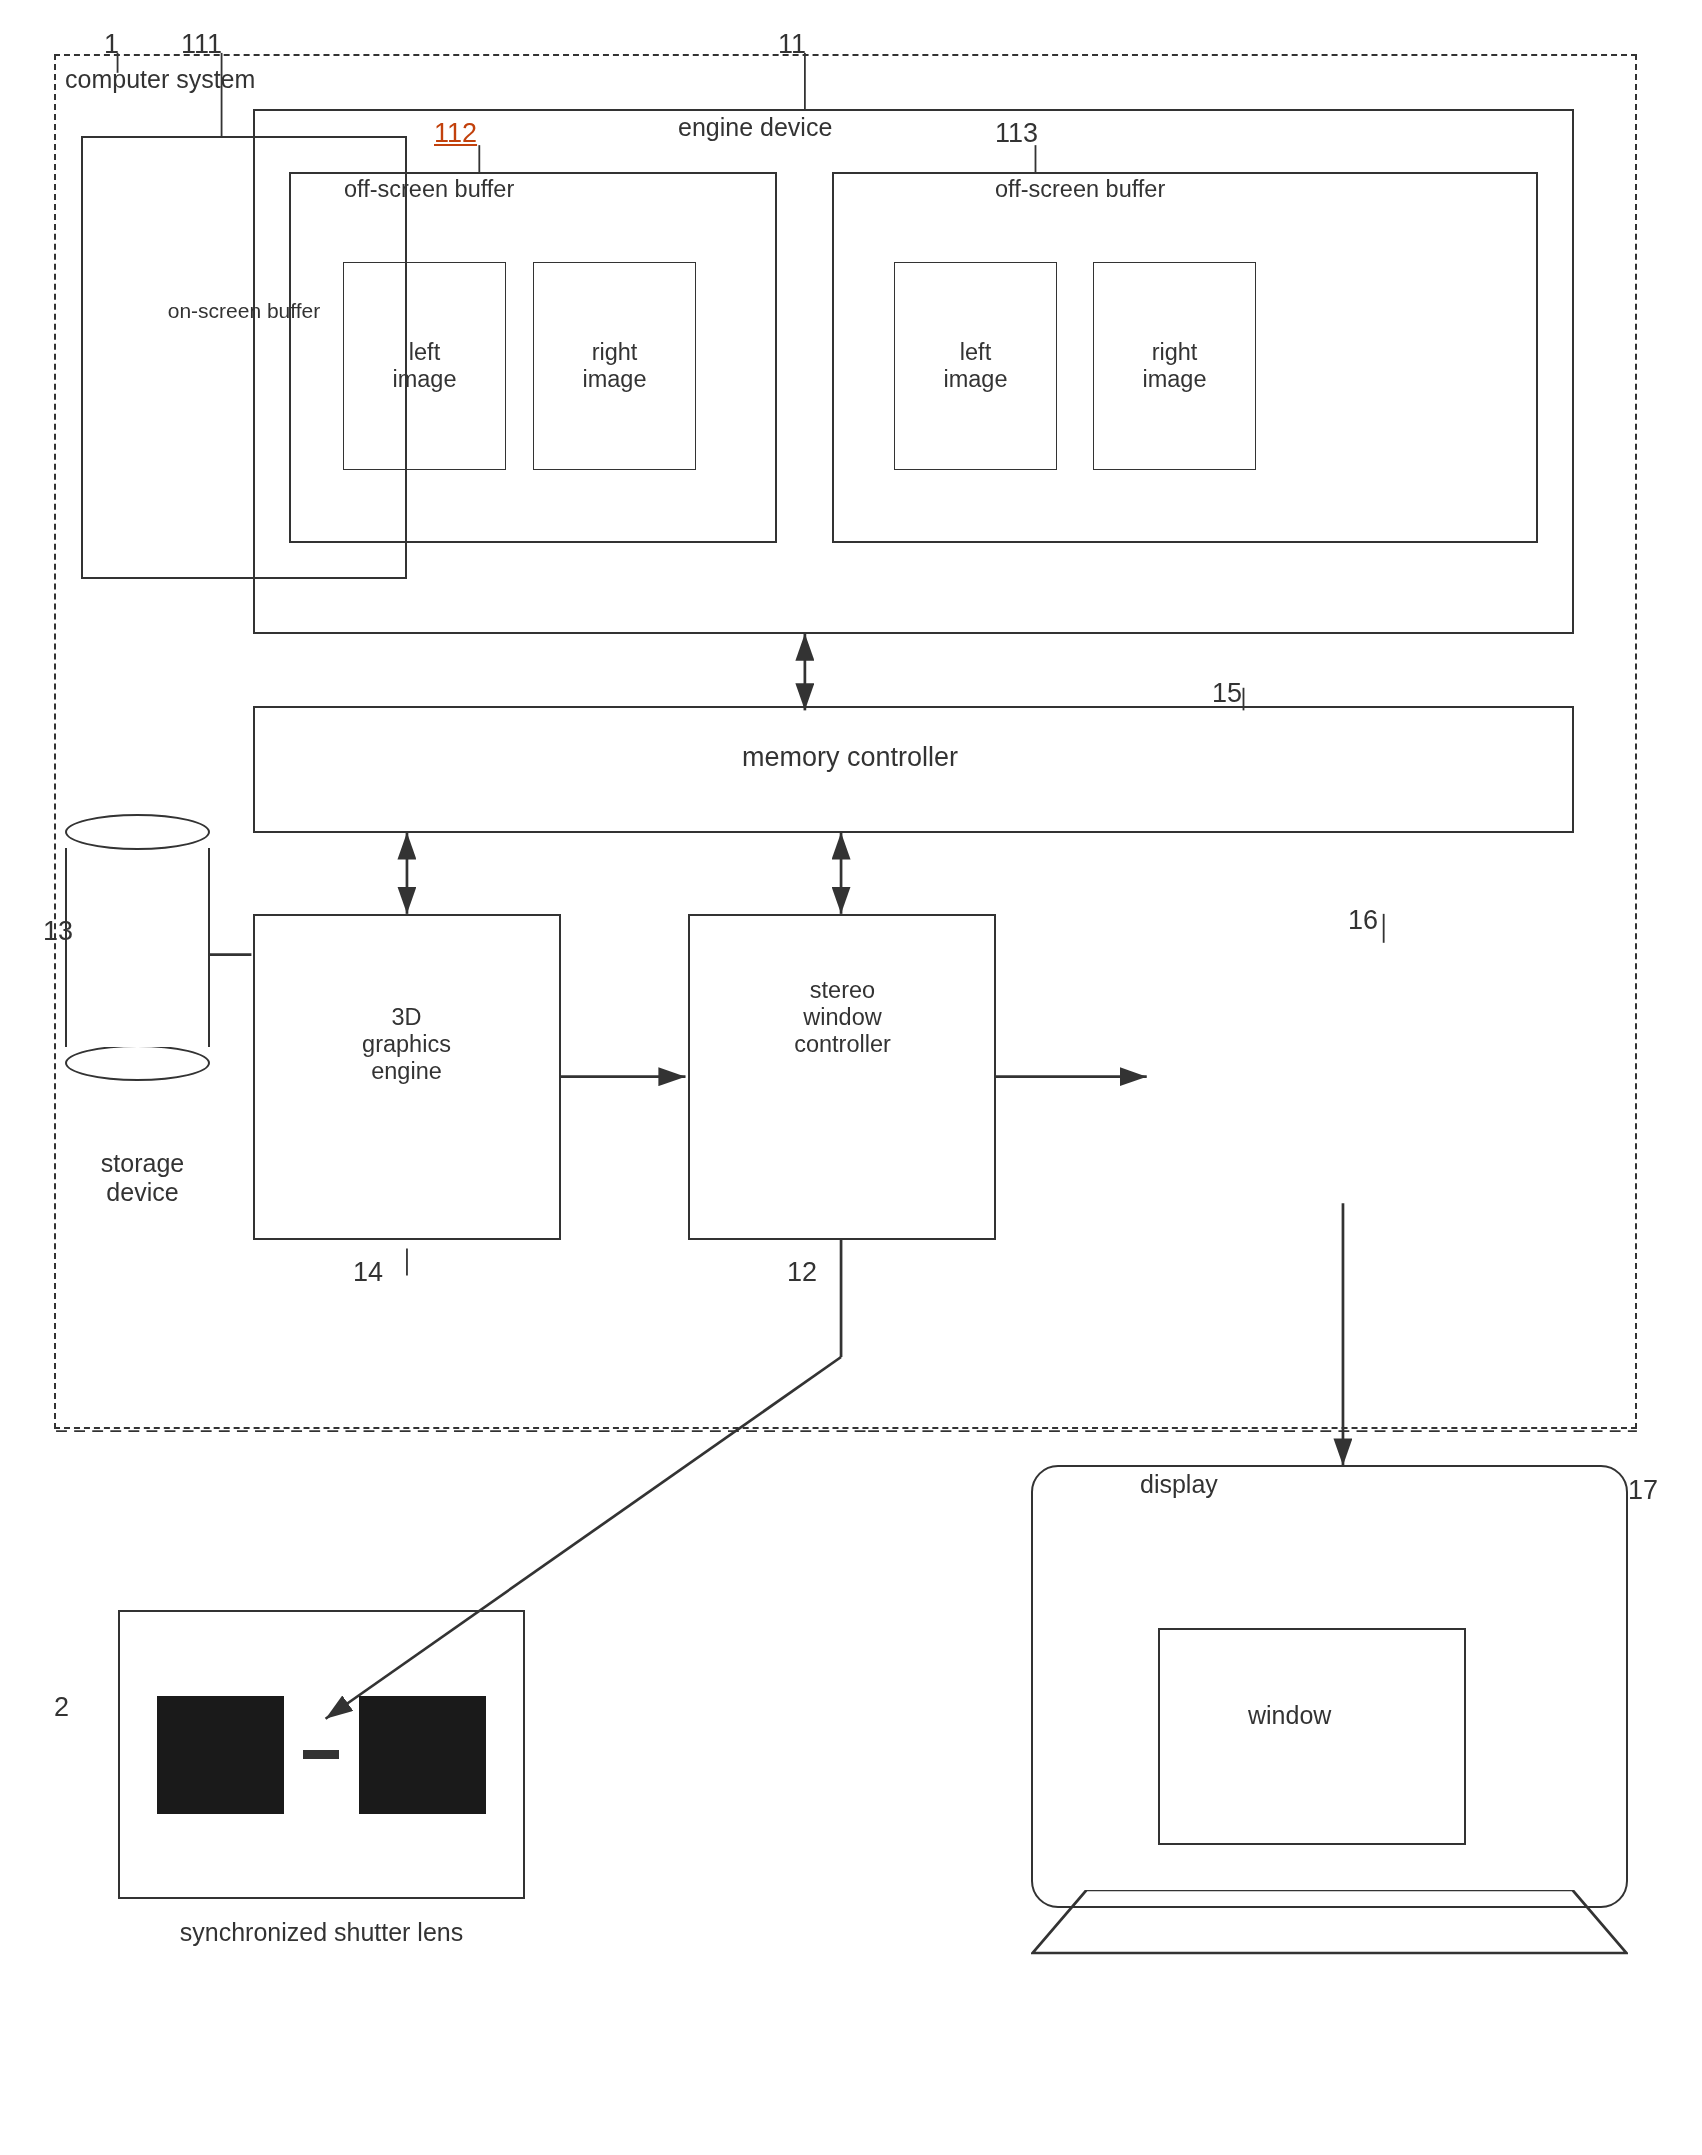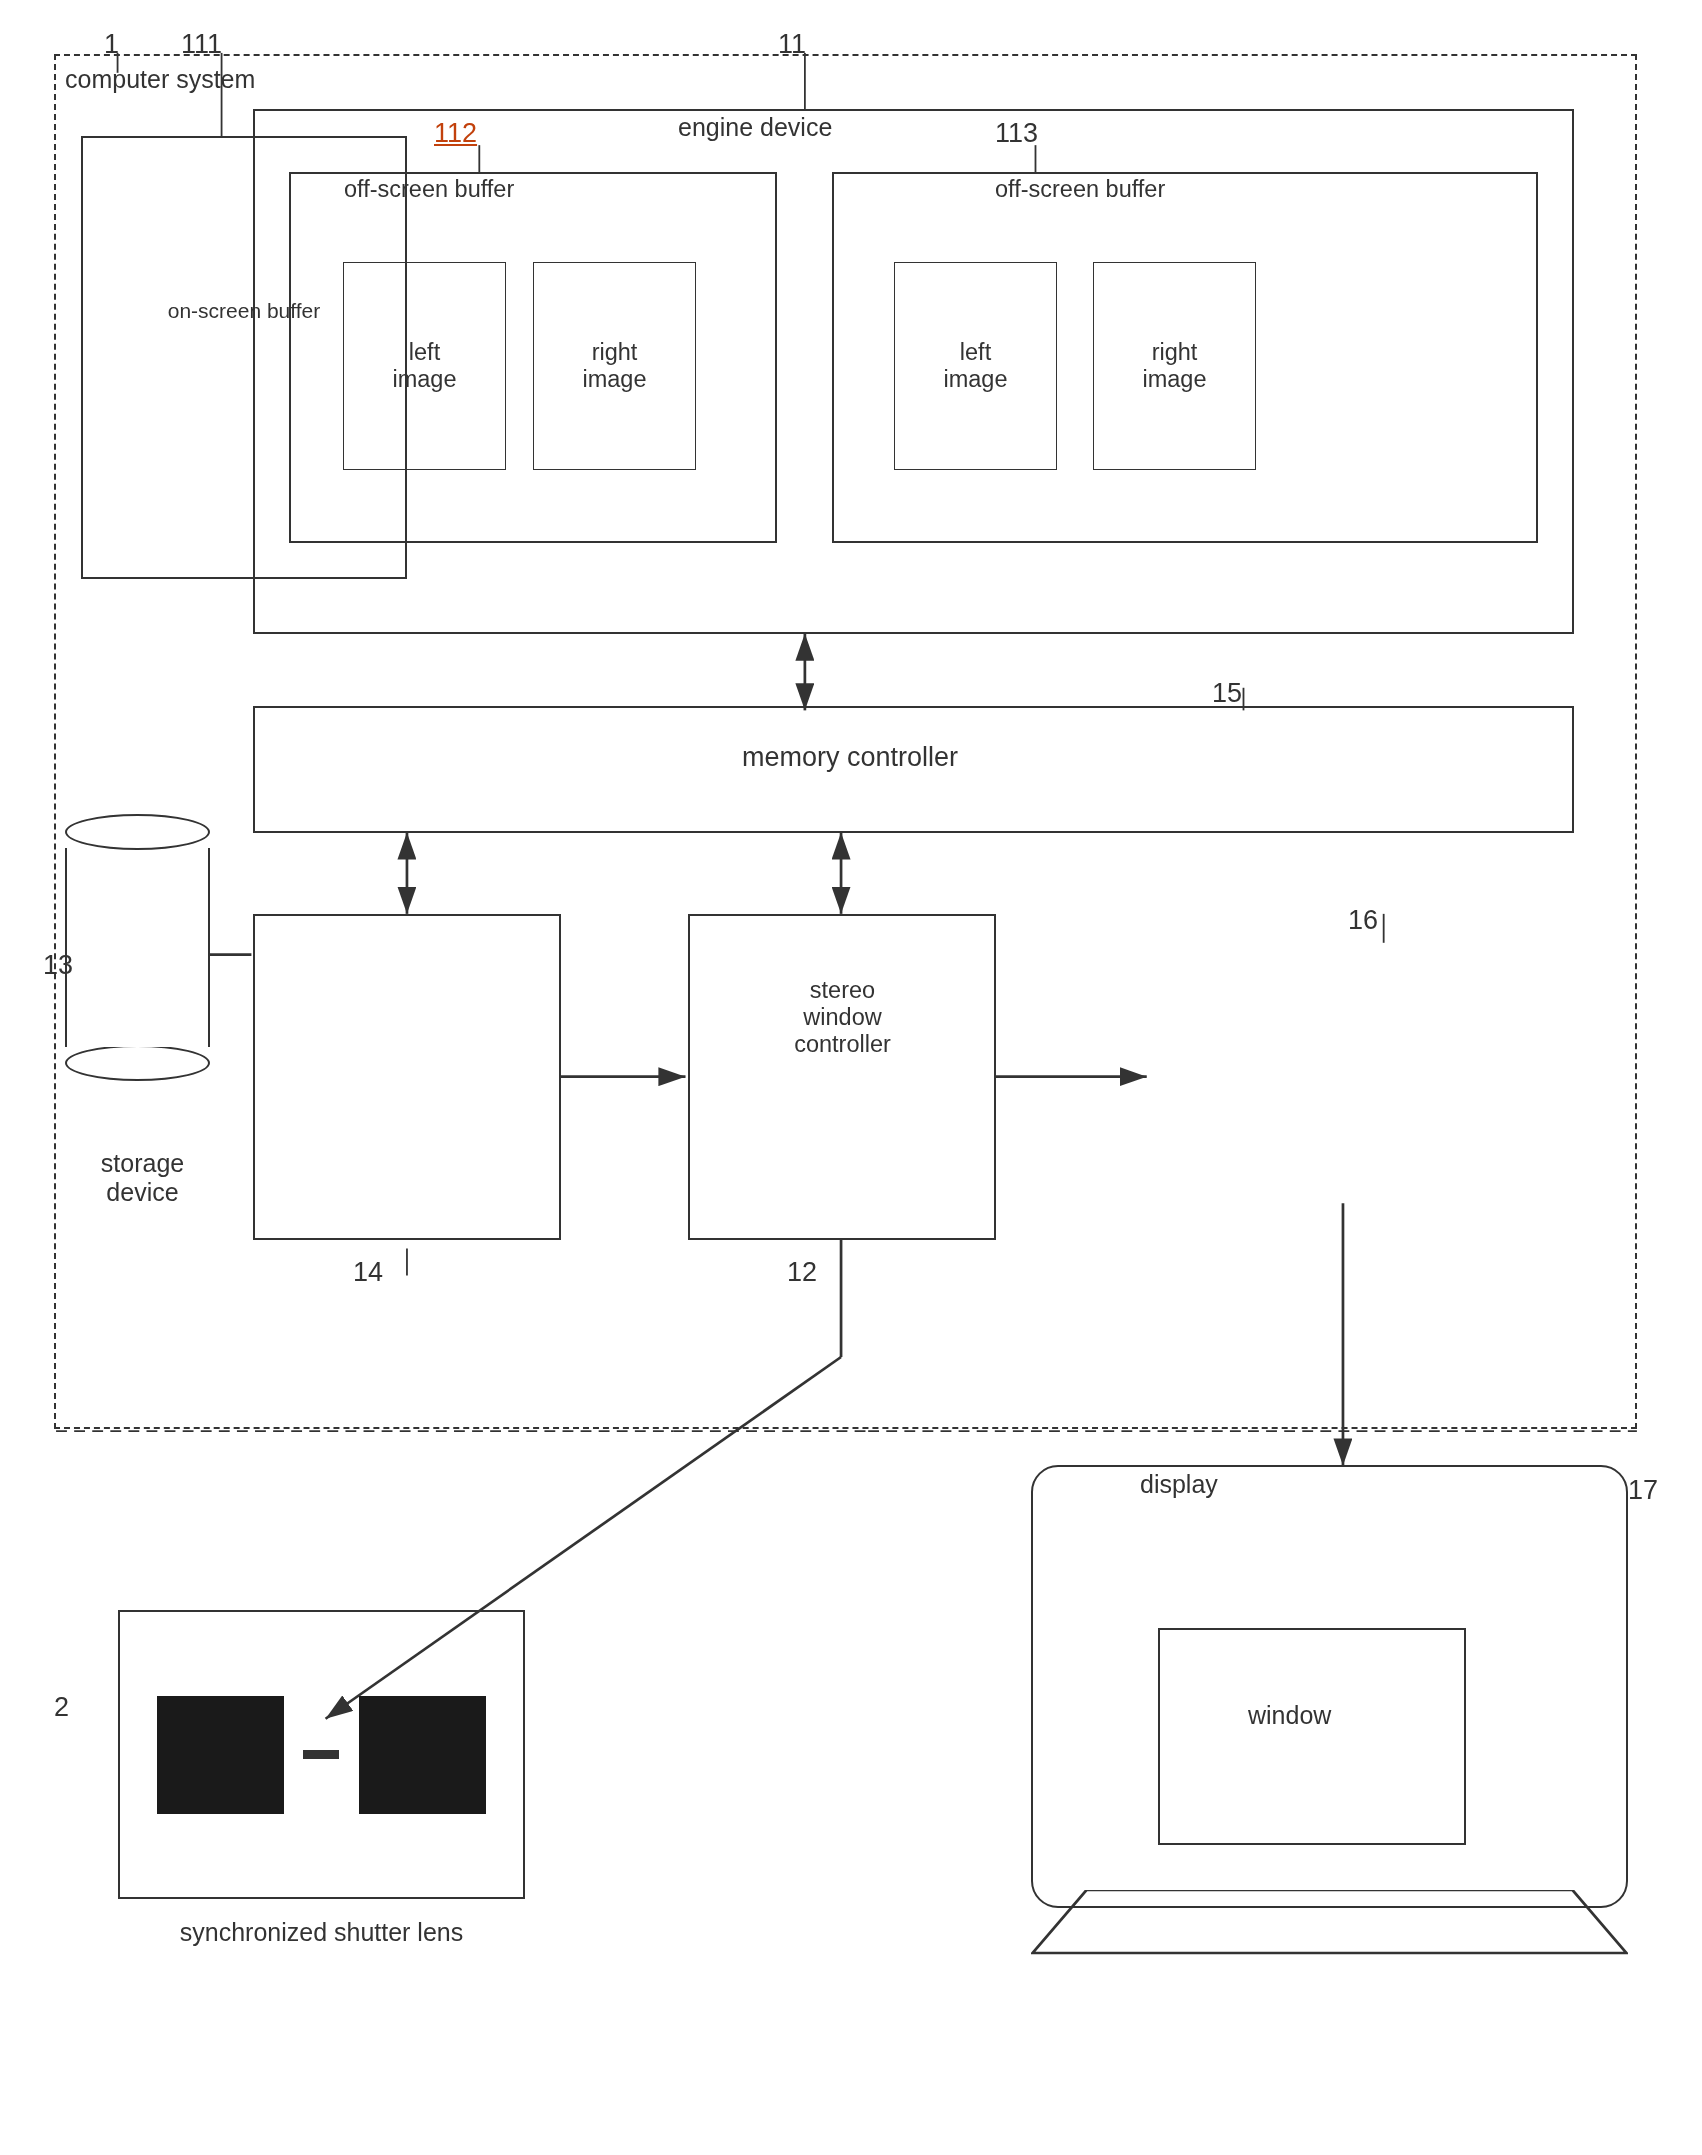--- a/index.html
+++ b/index.html
@@ -360,21 +360,21 @@
       font-size: 25px;
       color: #333;
       text-align: center;
       width: 199px;
     }
 
     
     .label-13 {
       position: absolute;
       left: 43px;
-      top: 950px;
+      top: 916px;
       font-size: 27px;
       color: #333;
     }
 
     .display-label {
       position: absolute;
       left: 1140px;
       top: 1470px;
       font-size: 25px;
       color: #333;
@@ -569,20 +569,23 @@
   </div>
 
   <div class="memory-controller-box"></div>
   <div class="memory-controller-label">memory controller</div>
 
   <div class="label-15">15</div>
 
   <div class="label-16">16</div>
 
   <div class="graphics-engine-box"></div>
+  <div class="graphics-engine-label" style="white-space:pre-line;">3D
+graphics
+engine</div>
 
   <div class="label-14">14</div>
 
   <div class="stereo-window-box"></div>
   <div class="stereo-window-label" style="white-space:pre-line;">stereo
 window
 controller</div>
 
   <div class="label-12">12</div>
 

